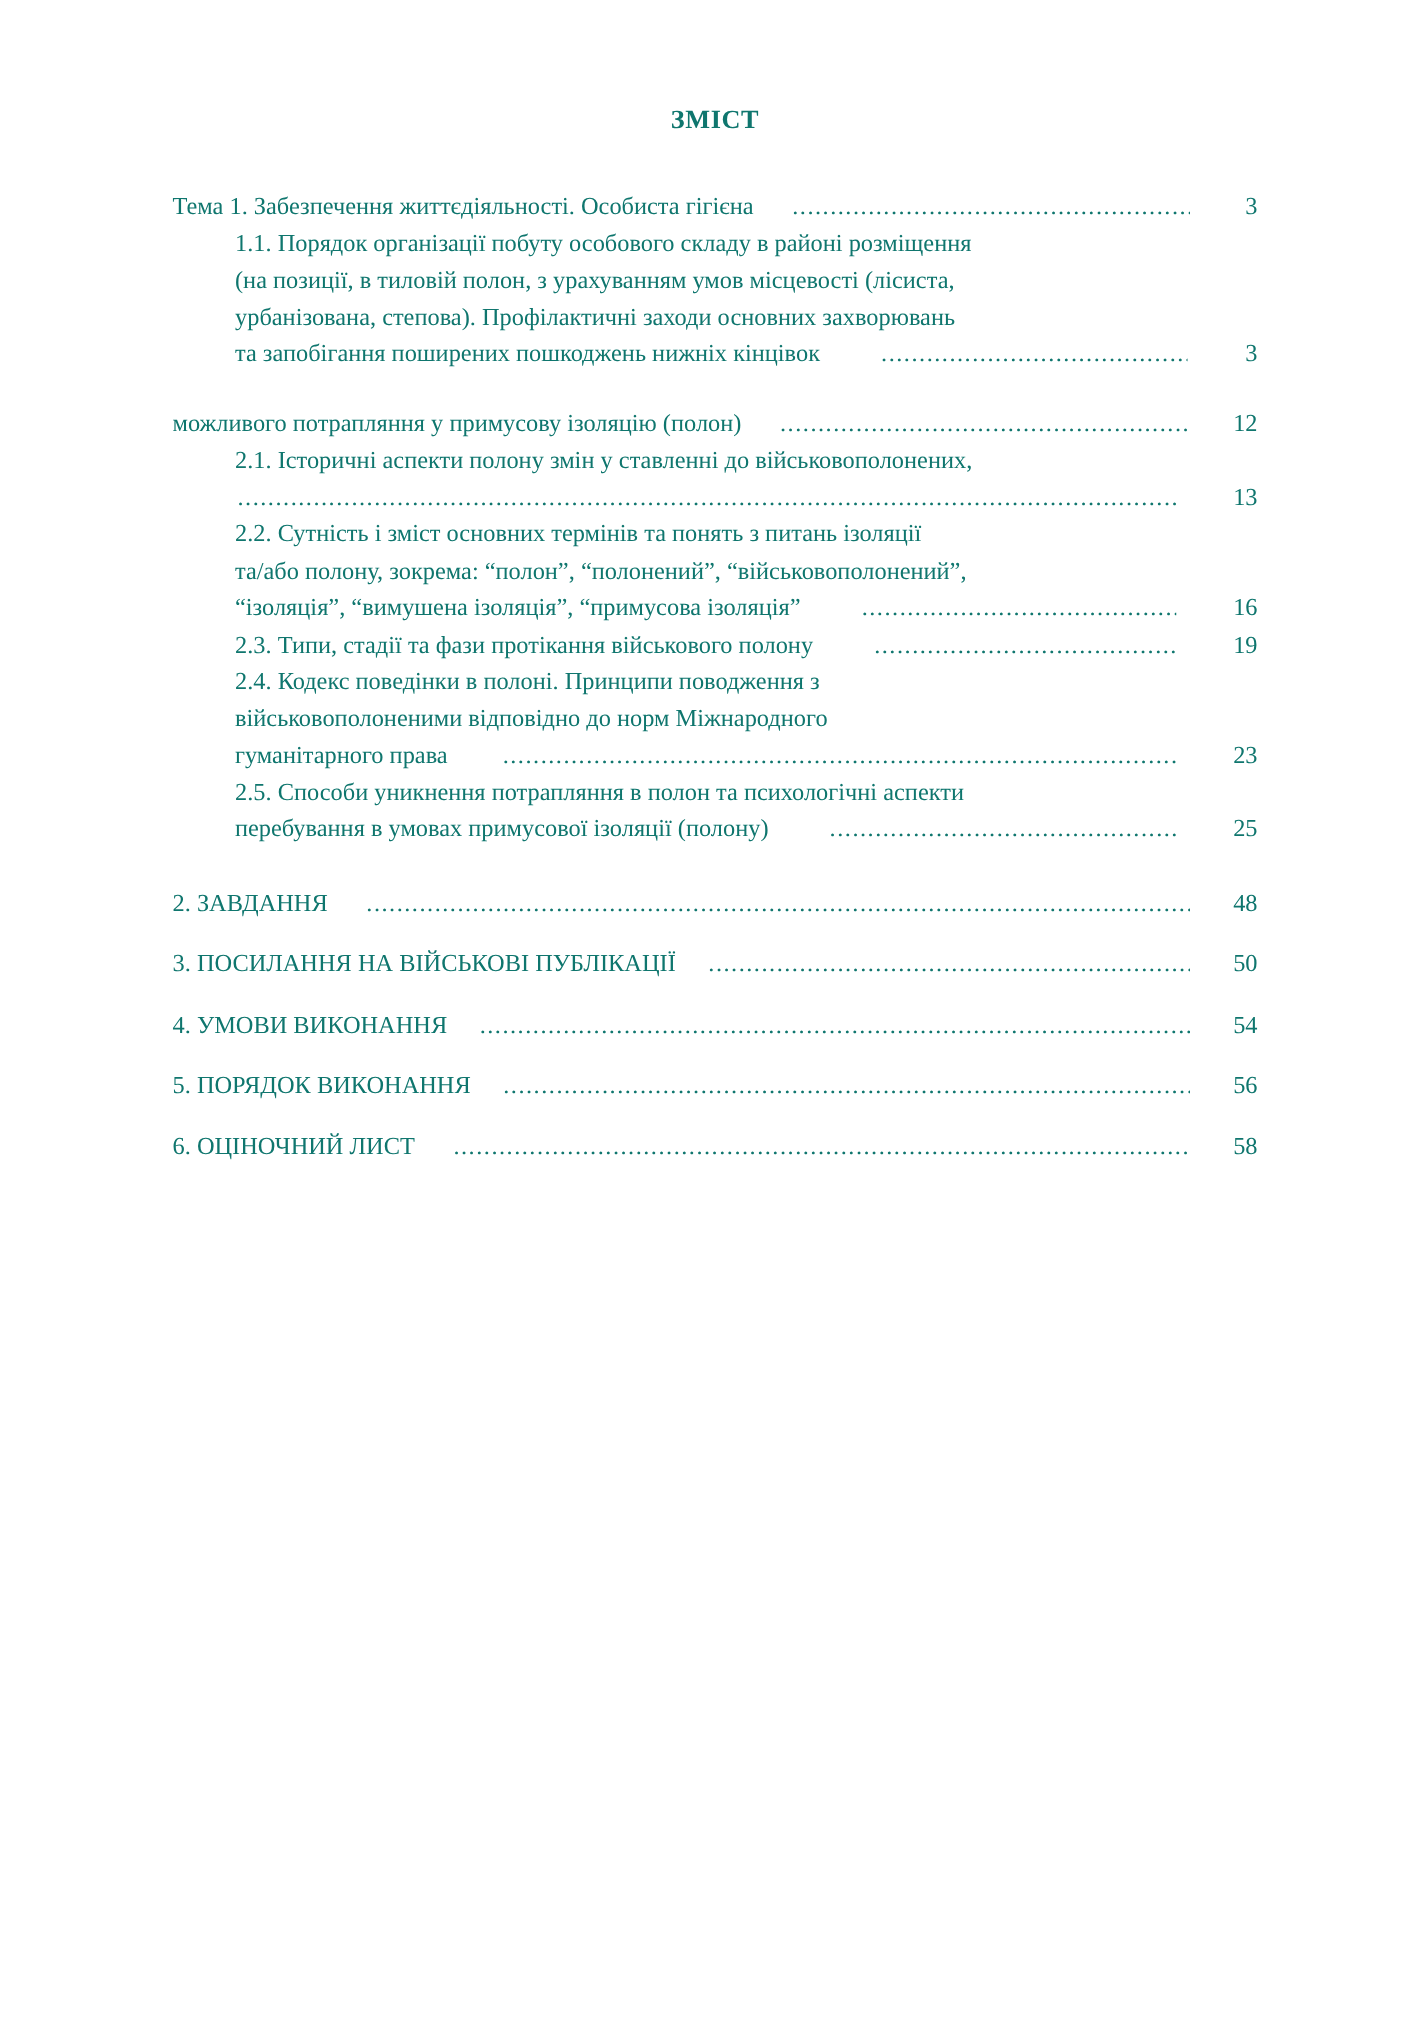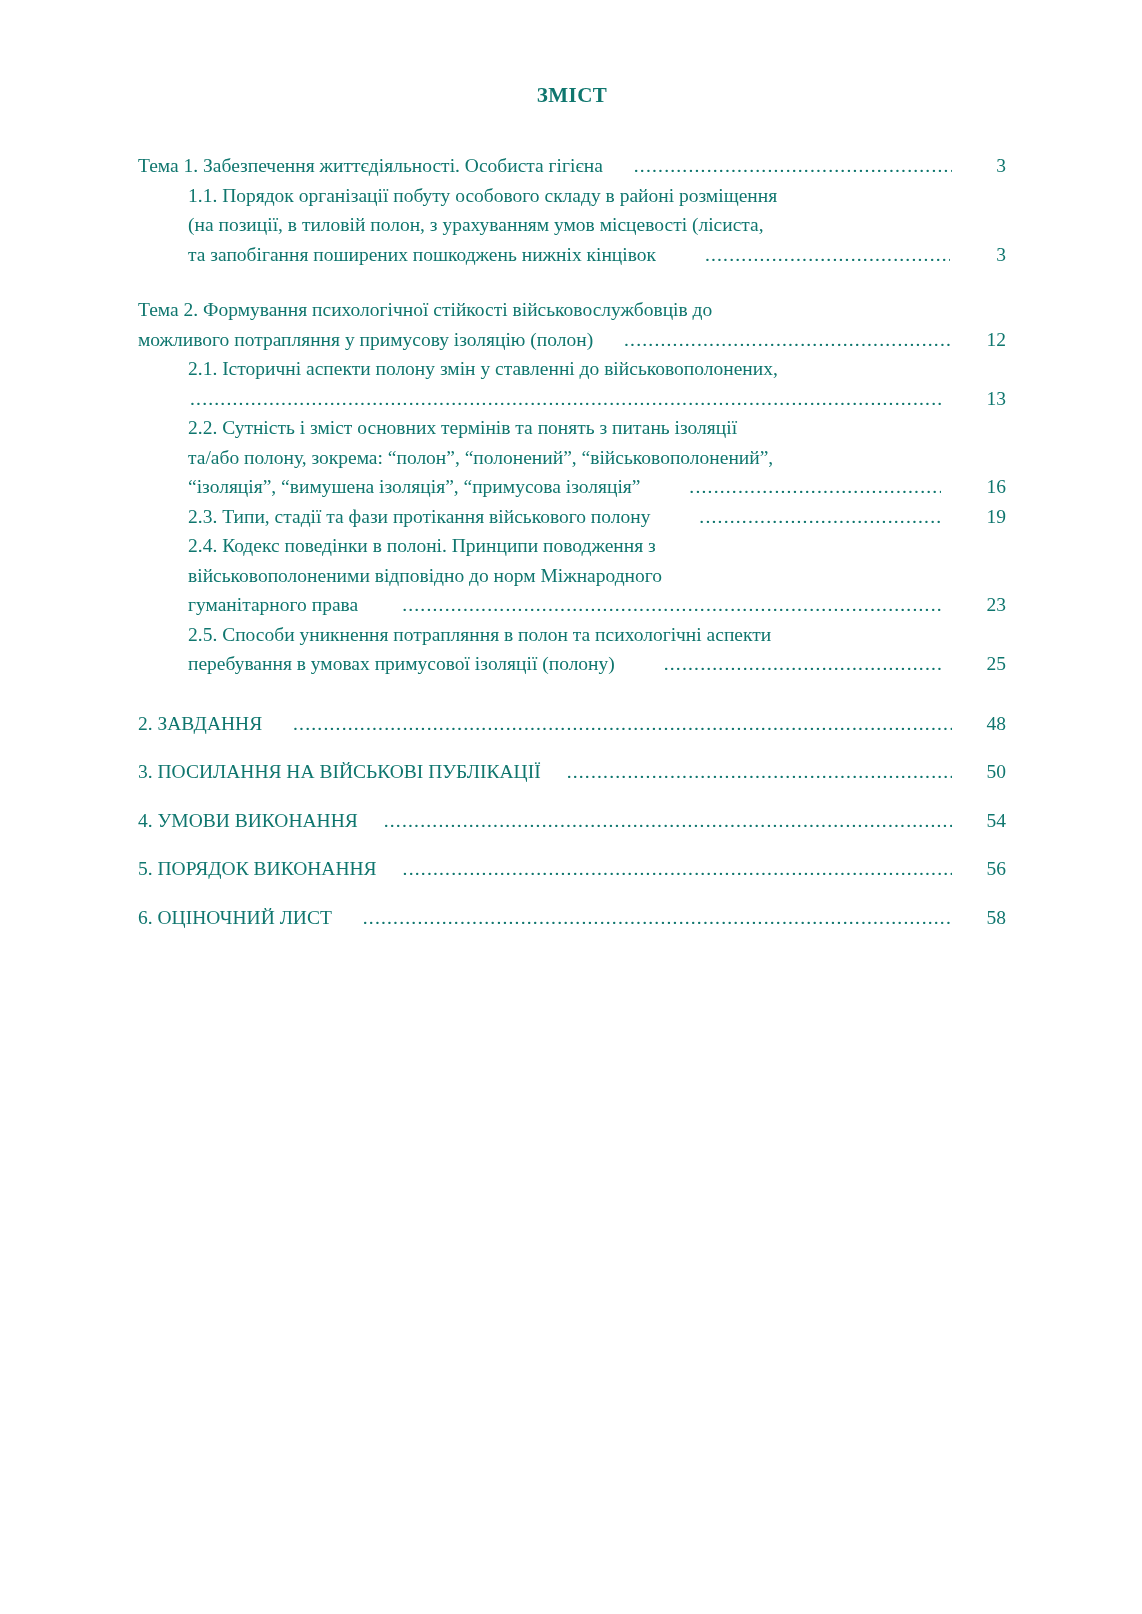--- a/index.html
+++ b/index.html
@@ -112,30 +112,30 @@
             <div class="entry lvl1">
               <div class="lastline">
                 <span class="txt">Тема 1. Забезпечення життєдіяльності. Особиста гігієна </span>
                 <span class="dots">............................................................................................................................................................................................................................</span>
                 <span class="pg">3</span>
               </div>
             </div>
             <div class="entry lvl2">
               <div class="wrapline">1.1. Порядок організації побуту особового складу в районі розміщення</div>
               <div class="wrapline">(на позиції, в тиловій полон, з урахуванням умов місцевості (лісиста,</div>
+              <div class="wrapline">урбанізована, степова). Профілактичні заходи основних захворювань</div>
               <div class="lastline">
                 <span class="txt">та запобігання поширених пошкоджень нижніх кінцівок </span>
                 <span class="dots">............................................................................................................................................................................................................................</span>
                 <span class="pg">3</span>
               </div>
             </div>
           </div>
           <div class="group">
             <div class="entry lvl1">
-              <div class="wrapline">Тема 2. Формування психологічної стійкості військовослужбовців до</div>
               <div class="lastline">
                 <span class="txt">можливого потрапляння у примусову ізоляцію (полон) </span>
                 <span class="dots">............................................................................................................................................................................................................................</span>
                 <span class="pg">12</span>
               </div>
             </div>
             <div class="entry lvl2">
               <div class="wrapline">2.1. Історичні аспекти полону змін у ставленні до військовополонених,</div>
               <div class="lastline">
                 <span class="dots">............................................................................................................................................................................................................................</span>

